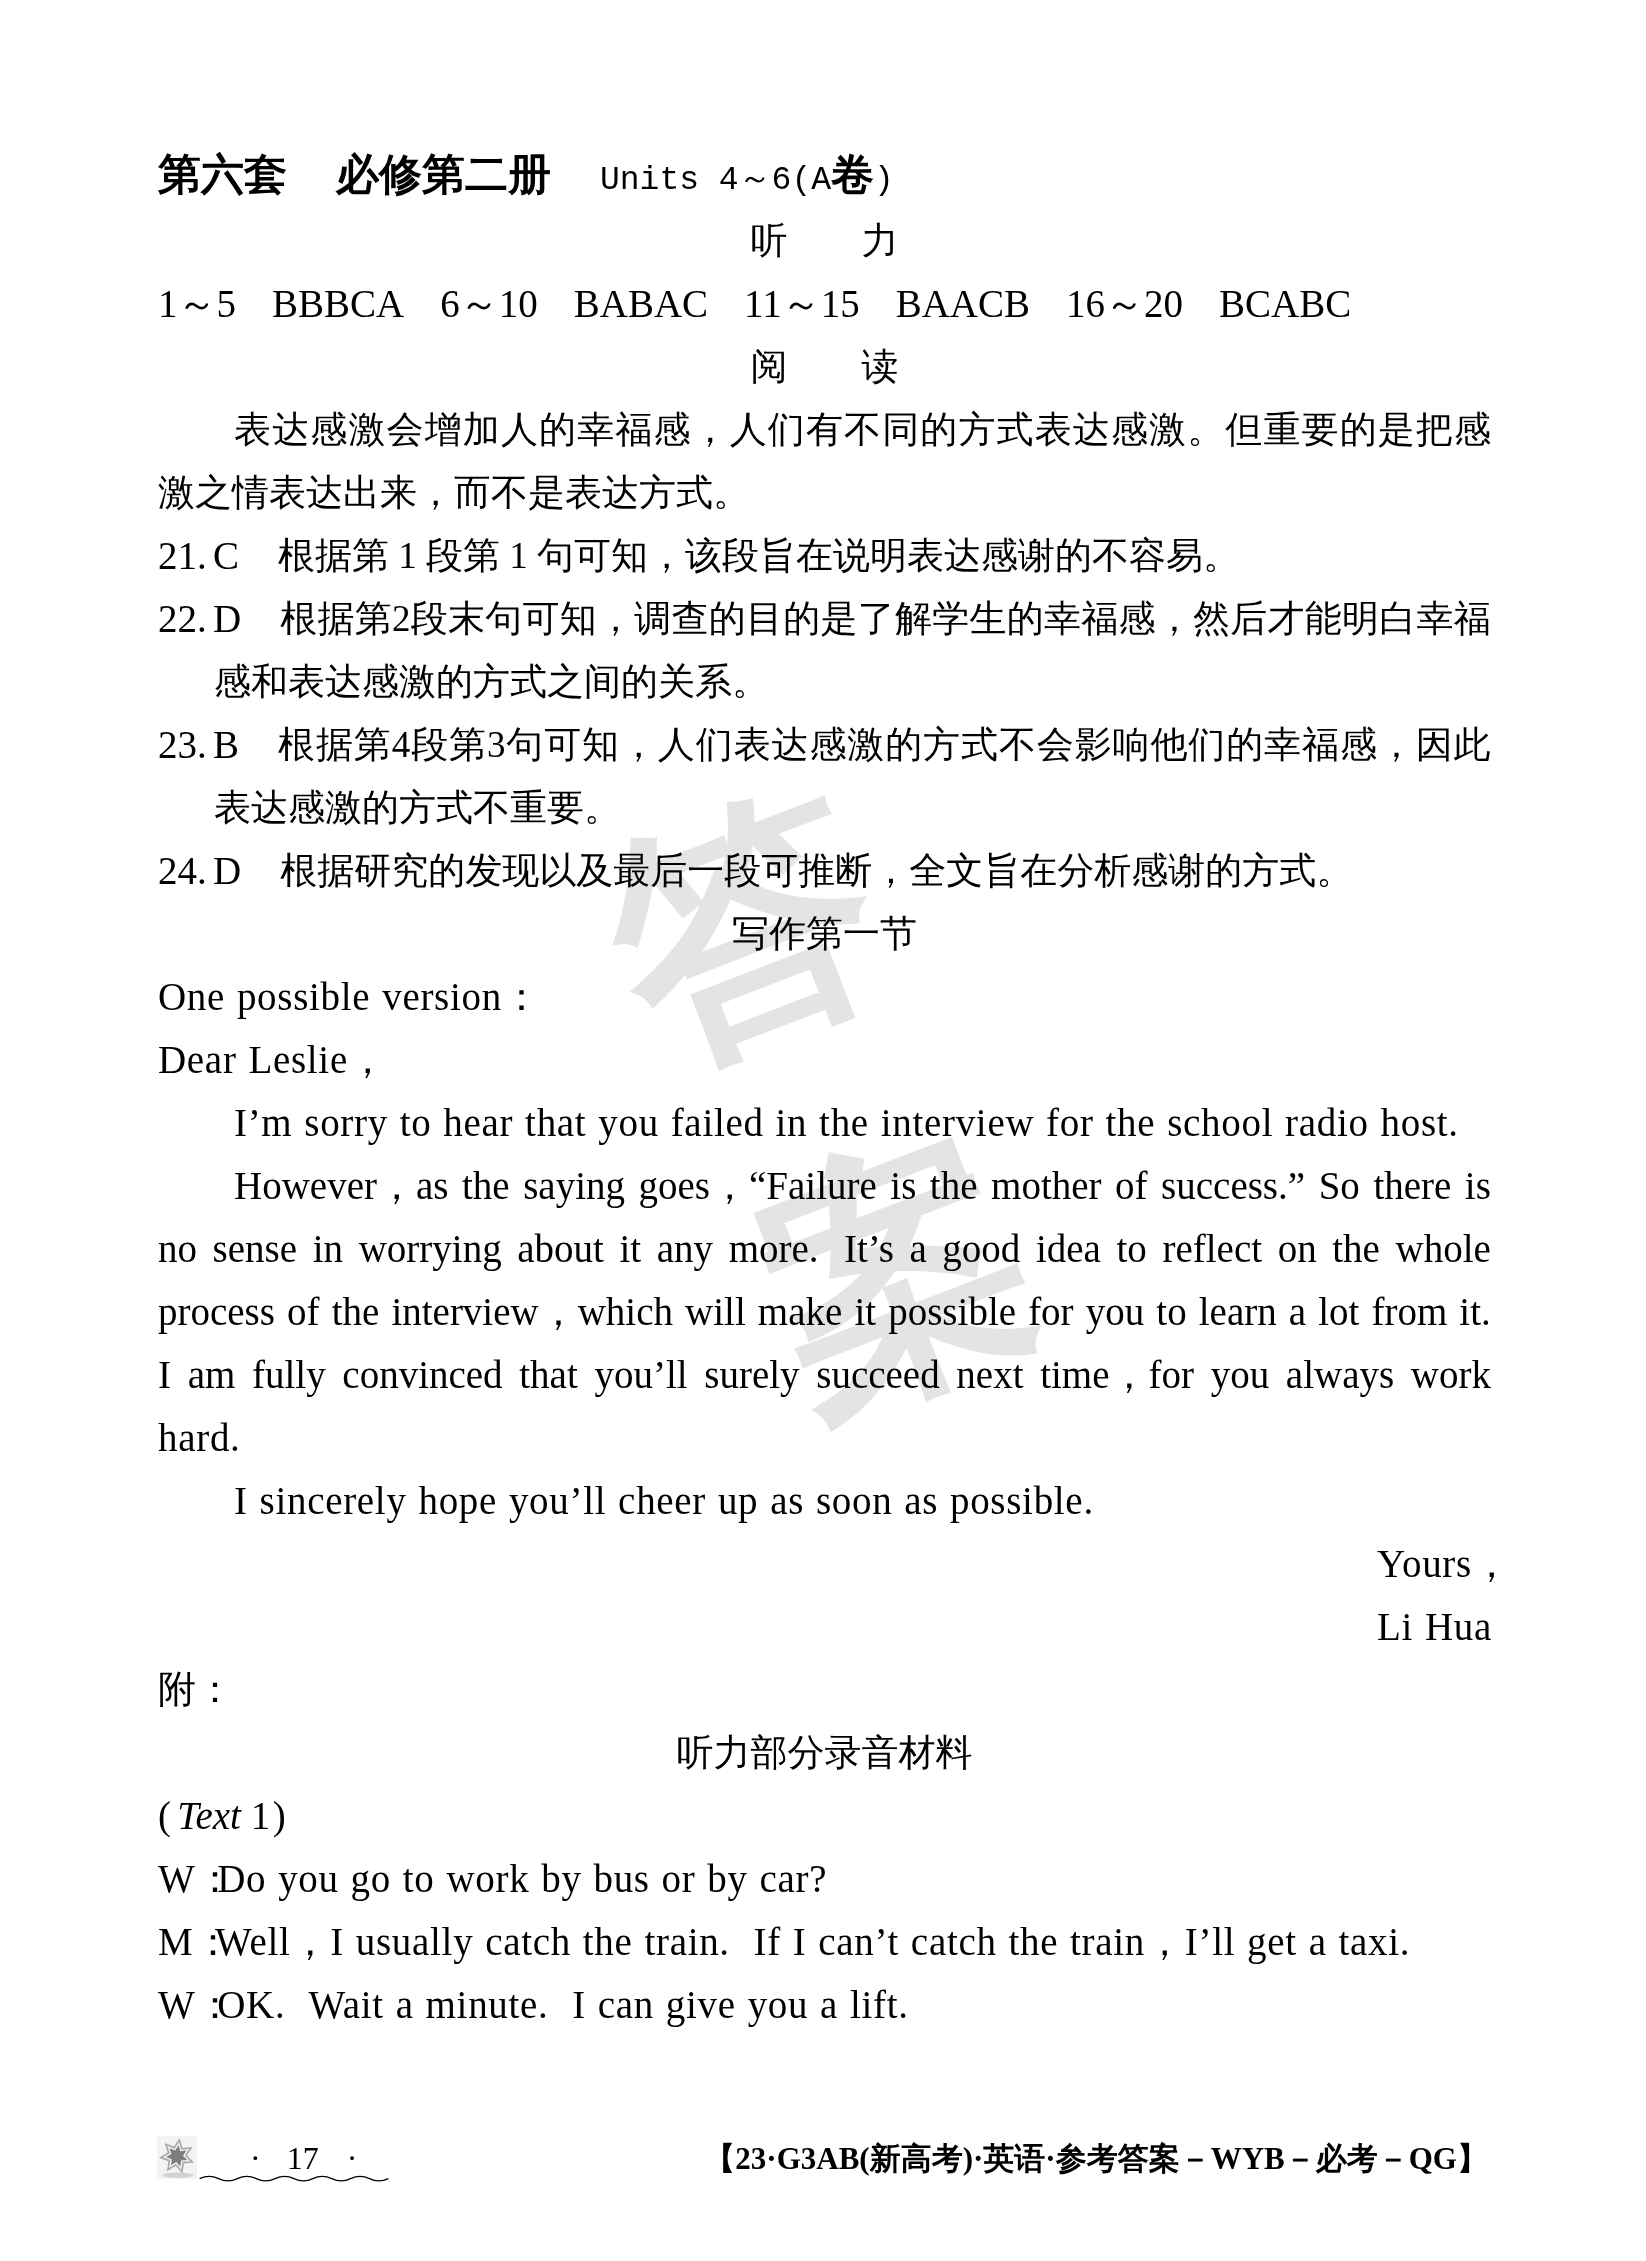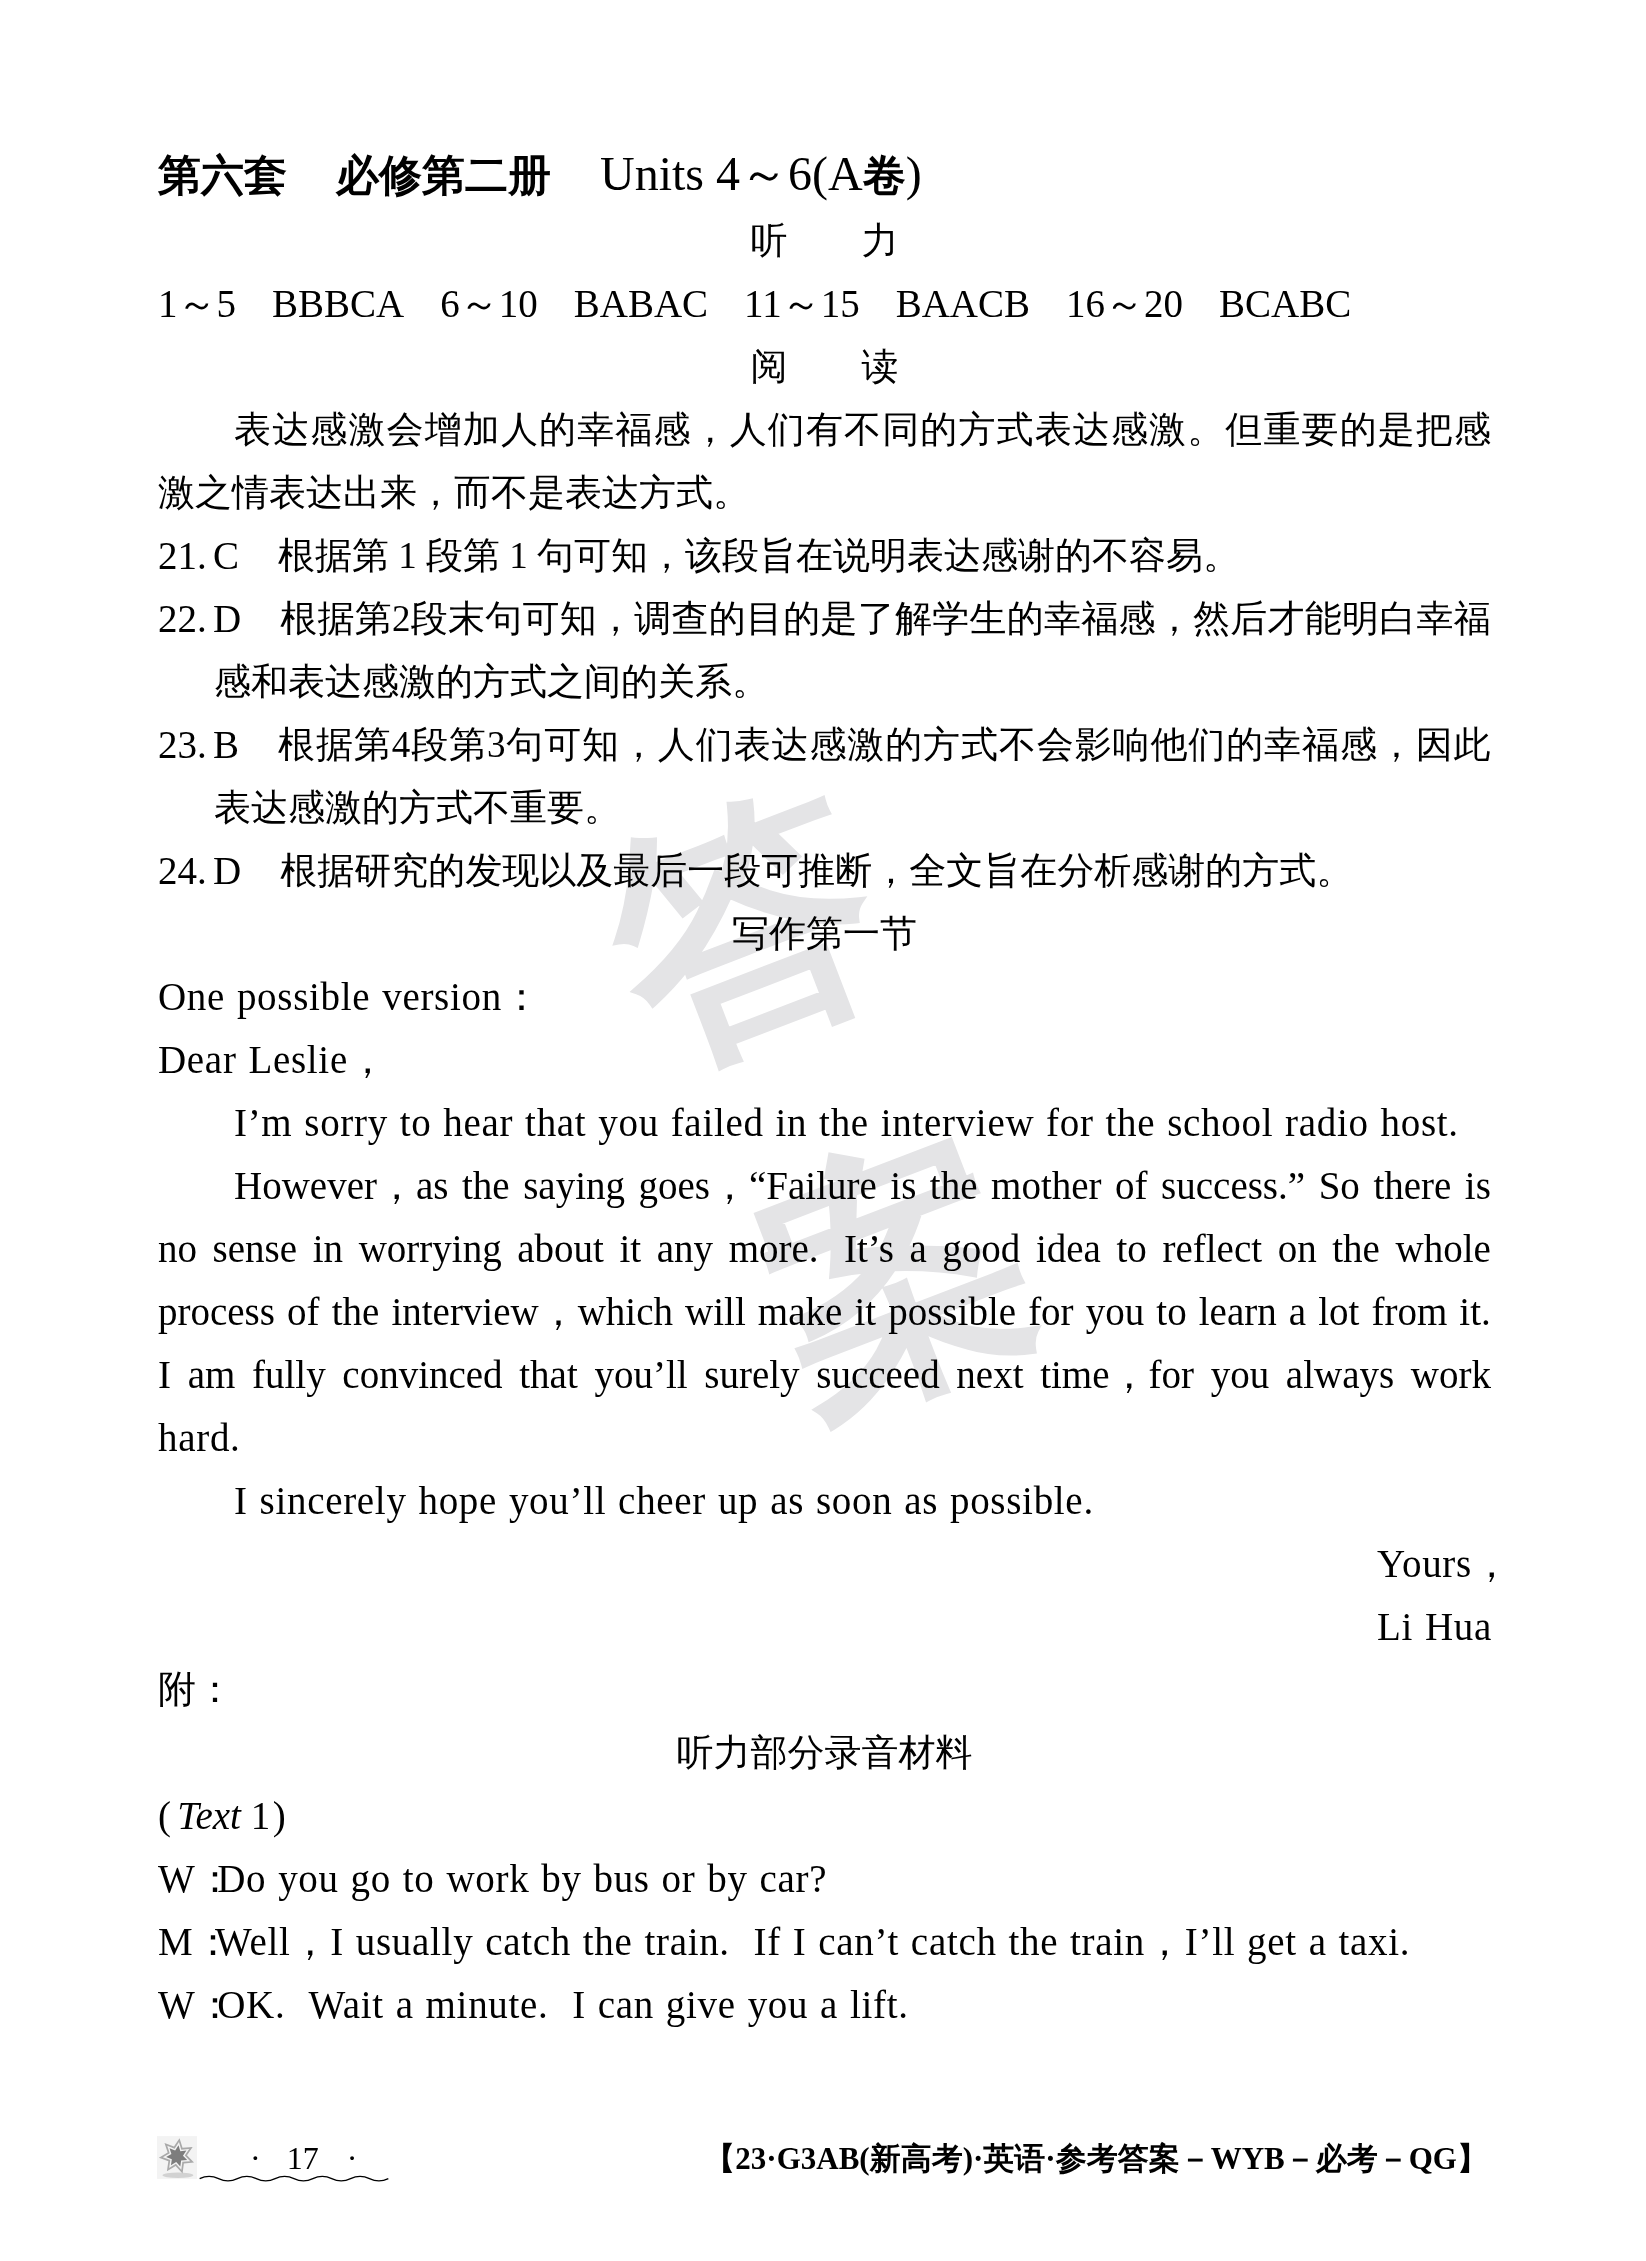--- a/index.html
+++ b/index.html
@@ -14,21 +14,21 @@
     color: #e4e4e6; white-space: nowrap;
     transform: translate(-50%, -50%) rotate(-21deg);
   }
   #title {
     position: absolute; z-index: 1; left: 158px; top: 145px;
     width: 1333px; height: 58px; line-height: 58px;
     display: flex; justify-content: flex-start; align-items: baseline;
     white-space: nowrap;
   }
   .t-cn { font-family: "DejaVu Sans", "Liberation Sans", sans-serif; font-weight: bold; font-size: 43px; }
-  .t-en { font-family: Liberation Serif, serif; font-size: 48px; }
+  .t-en { font-family: Liberation Mono, monospace; font-size: 33px; }
   .t-gap { margin-left: 49px; }
 
   #flow { position: absolute; z-index: 1; left: 158px; top: 209px; width: 1333px; }
   .line {
     height: 63px; line-height: 63px; white-space: nowrap;
     position: relative; box-sizing: border-box;
   }
   .cn { font-family: "Liberation Serif", "DejaVu Serif", serif; font-size: 37px; }
   .en { font-family: "Liberation Serif", serif; font-size: 39px; }
   .sp { letter-spacing: 0.7px; word-spacing: 1.4px; }

